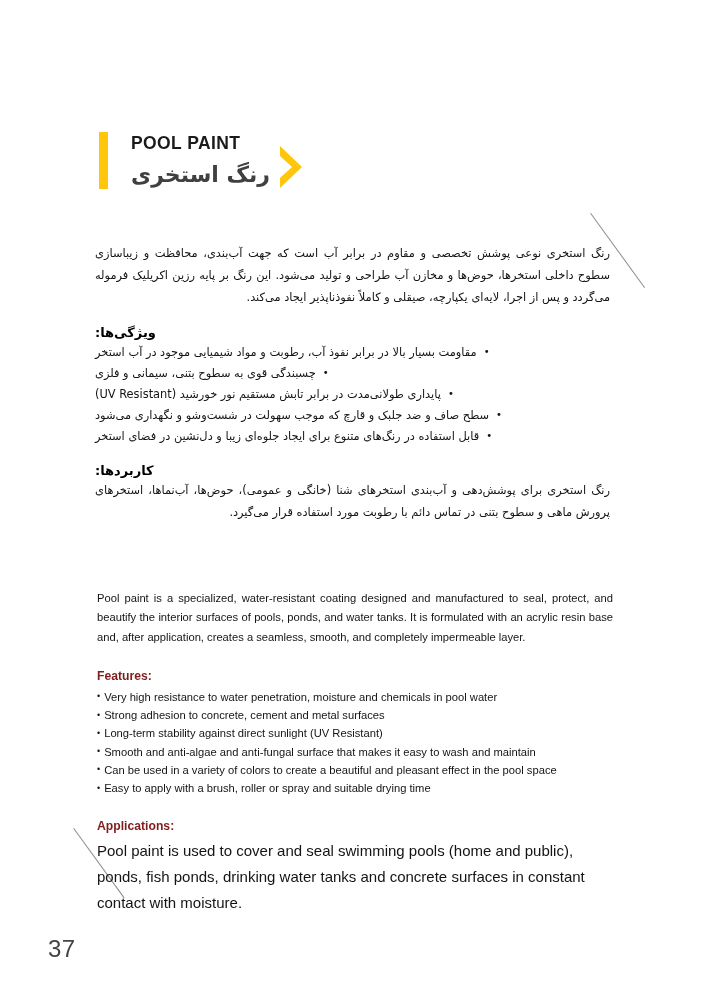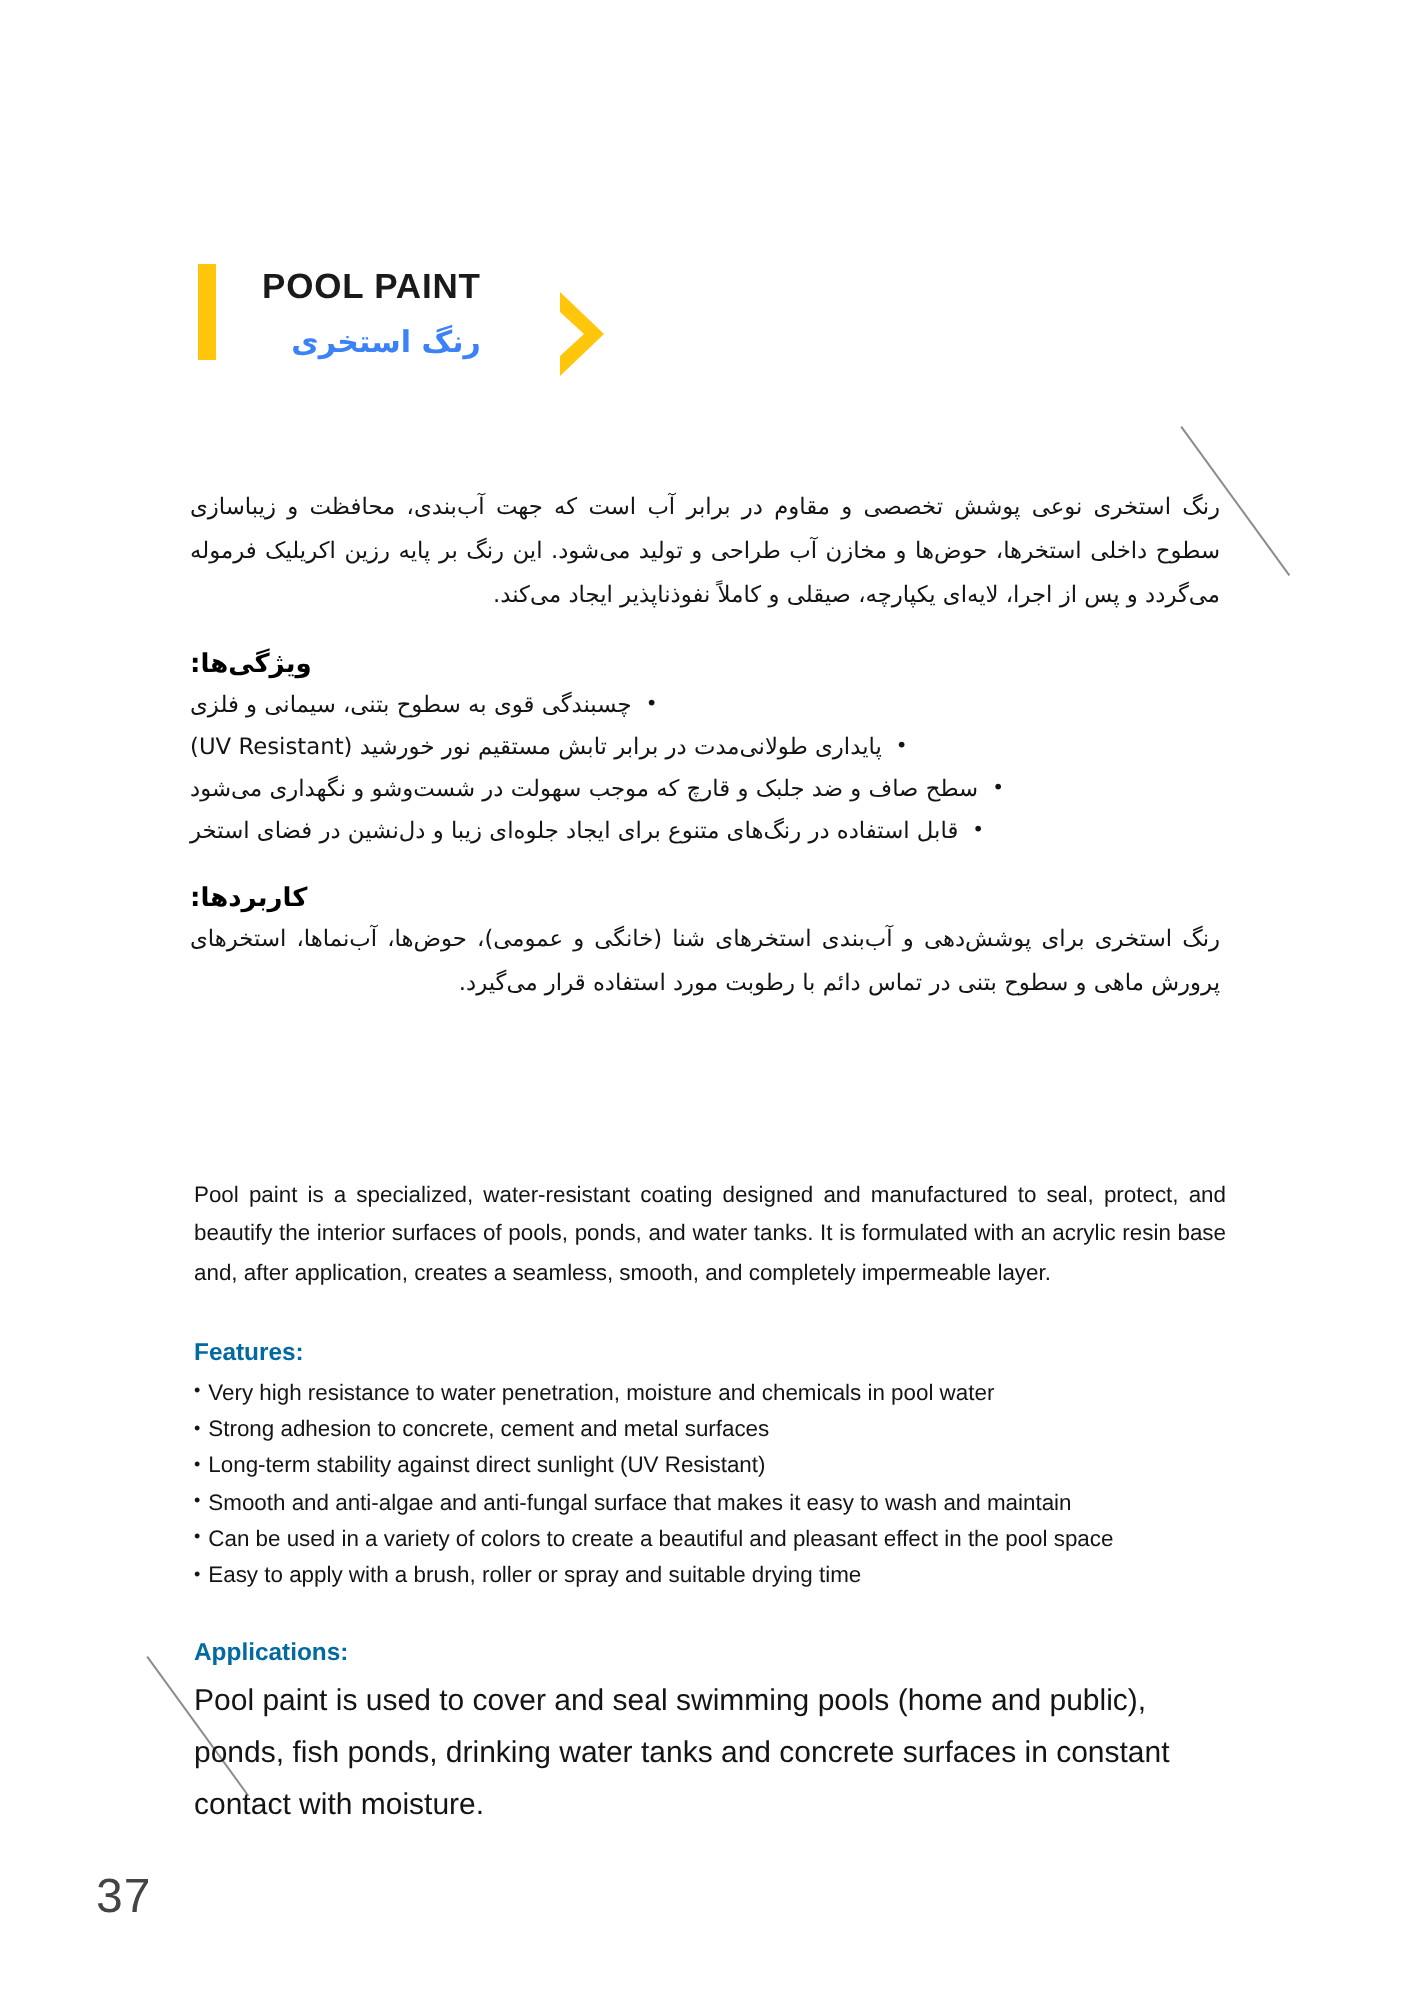--- a/index.html
+++ b/index.html
@@ -60,23 +60,23 @@
   }
   .title-en {
     font-size: 17.5px;
     font-weight: bold;
     letter-spacing: 0.4px;
     color: #1a1a1a;
     line-height: 1.1;
     font-family: "Liberation Sans", sans-serif;
   }
   .title-fa {
-    font-size: 15px;
-    font-weight: bold;
-    color: #3b82f6;
+    font-size: 22px;
+    font-weight: bold;
+    color: #404040;
     direction: rtl;
     margin-top: 9px;
     line-height: 1.2;
     font-family: "DejaVu Sans", sans-serif;
   }
   .title-chevron {
     position: absolute;
     left: 175px;
     top: 12px;
     width: 34px;
@@ -145,21 +145,21 @@
   .en-para {
     font-size: 11.2px;
     line-height: 1.72;
     margin: 0;
     text-align: justify;
   }
   .en-heading {
     font-size: 12.2px;
     font-weight: bold;
     margin: 22px 0 5px 0;
-    color: #0369a1;
+    color: #7f1d1d;
   }
   .en-list {
     list-style: none;
     margin: 0;
     padding: 0;
   }
   .en-list li {
     font-size: 11.2px;
     line-height: 1.63;
   }
@@ -204,20 +204,21 @@
     <svg class="title-chevron" viewBox="0 0 34 46">
       <path d="M6 2 L28 23 L6 44 L6 34 L18 23 L6 12 Z" fill="#FFC60B"></path>
     </svg>
   </div>
 
   <div class="fa-section">
     <p class="fa-para">رنگ استخری نوعی پوشش تخصصی و مقاوم در برابر آب است که جهت آب‌بندی، محافظت و زیباسازی سطوح داخلی استخرها، حوض‌ها و مخازن آب طراحی و تولید می‌شود. این رنگ بر پایه رزین اکریلیک فرموله می‌گردد و پس از اجرا، لایه‌ای یکپارچه، صیقلی و کاملاً نفوذناپذیر ایجاد می‌کند.</p>
 
     <div class="fa-heading">ویژگی‌ها:</div>
     <ul class="fa-list">
+      <li><span class="dot">•</span><span>مقاومت بسیار بالا در برابر نفوذ آب، رطوبت و مواد شیمیایی موجود در آب استخر</span></li>
       <li><span class="dot">•</span><span>چسبندگی قوی به سطوح بتنی، سیمانی و فلزی</span></li>
       <li><span class="dot">•</span><span>پایداری طولانی‌مدت در برابر تابش مستقیم نور خورشید (UV Resistant)</span></li>
       <li><span class="dot">•</span><span>سطح صاف و ضد جلبک و قارچ که موجب سهولت در شست‌وشو و نگهداری می‌شود</span></li>
       <li><span class="dot">•</span><span>قابل استفاده در رنگ‌های متنوع برای ایجاد جلوه‌ای زیبا و دل‌نشین در فضای استخر</span></li>
     </ul>
 
     <div class="fa-heading">کاربردها:</div>
     <p class="fa-apps-para">رنگ استخری برای پوشش‌دهی و آب‌بندی استخرهای شنا (خانگی و عمومی)، حوض‌ها، آب‌نماها، استخرهای پرورش ماهی و سطوح بتنی در تماس دائم با رطوبت مورد استفاده قرار می‌گیرد.</p>
   </div>
 

